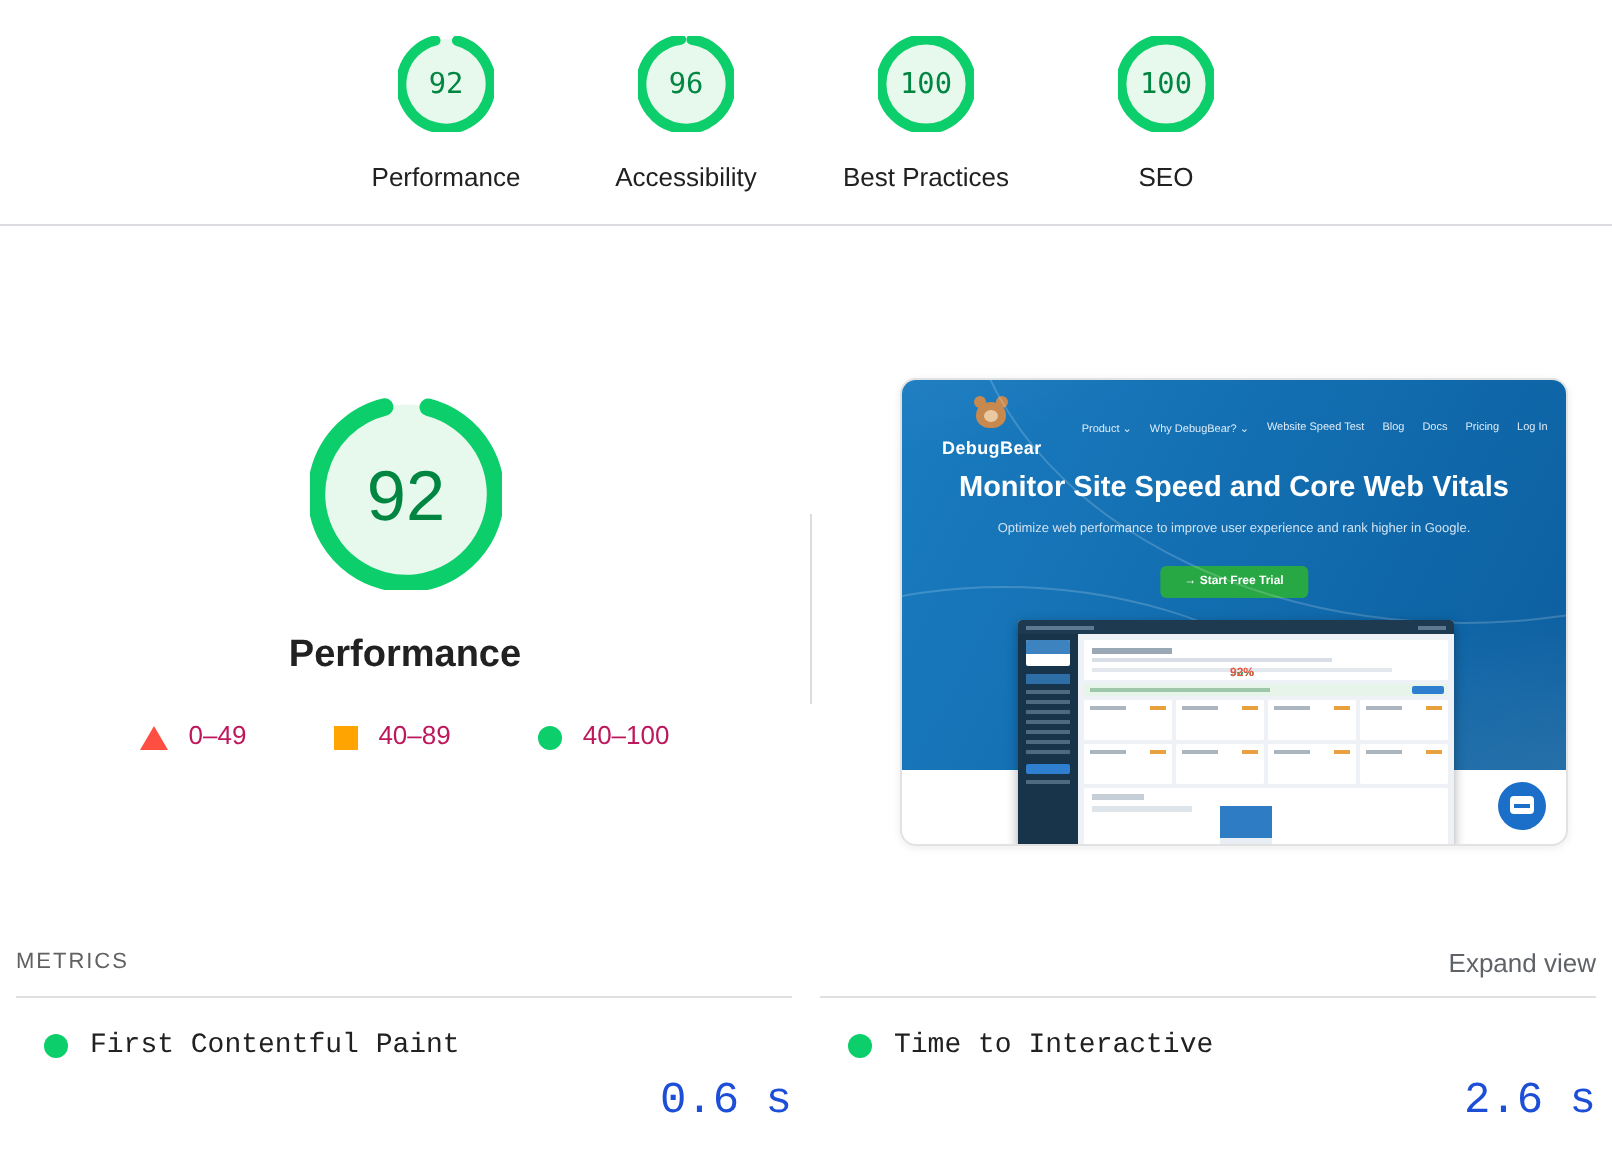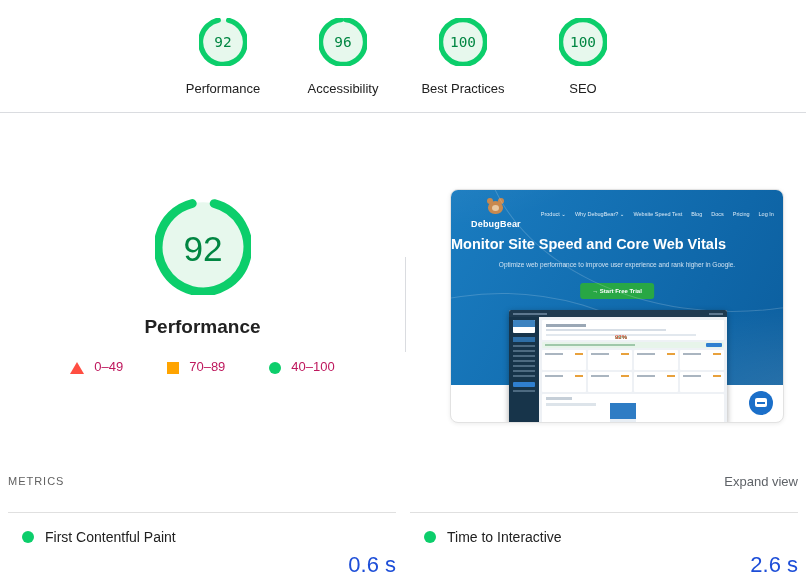--- a/index.html
+++ b/index.html
@@ -59,21 +59,21 @@
   .hero::after  { width:500px; height:360px; right:-200px; top:-240px; }
   .t-nav { position:absolute; top:9px; left:20px; right:12px; display:flex; align-items:center; }
   .t-logo { display:flex; align-items:center; gap:5px;flex-direction:column; }
   .bear { position:relative; width:15px; height:13px; margin-top:2px; background:#c8894f; border-radius:50% 50% 46% 46%; }
   .bear::before, .bear::after { content:""; position:absolute; top:-3px; width:6px; height:6px; background:#c8894f; border-radius:50%; }
   .bear::before { left:-1px; } .bear::after { right:-1px; }
   .bear i { position:absolute; left:4px; top:4px; width:7px; height:6px; background:#e9c9a2; border-radius:50%; }
   .t-brand { color:#fff; font-weight:bold; font-size:9px; letter-spacing:.2px; }
   .t-links { display:flex; align-items:center; gap:9px; margin-left:20px; font-size:5.5px; color:#dcebf7; white-space:nowrap; }
   .t-links span { cursor:pointer; }
-  .t-heading { position:absolute; top:46px; left:0; right:0; color:#fff; font-size:14.5px; font-weight:bold; }
+  .t-heading { position:absolute; top:46px; left:0; right:0; text-align:center; color:#fff; font-size:14.5px; font-weight:bold; }
   .t-sub { position:absolute; top:71px; left:0; right:0; text-align:center; color:#cfe2f2; font-size:6.5px; }
   .t-cta { position:absolute; top:93px; left:50%; transform:translateX(-50%); background:#28a745; color:#fff; font-size:6px; font-weight:bold; padding:5px 12px; border-radius:3px; cursor:pointer; white-space:nowrap; }
 
   
   .dash { position:absolute; left:58px; top:120px; width:218px; height:114px; background:#eef1f5; border-radius:2px; box-shadow:0 2px 6px rgba(0,0,0,.35); overflow:hidden; }
   .dash-topbar { position:absolute; top:0; left:0; right:0; height:7px; background:#1e3a50; }
   .dash-topbar i { position:absolute; top:2.5px; left:4px; width:34px; height:2px; background:#5d7890; }
   .dash-topbar b { position:absolute; top:2.5px; right:4px; width:14px; height:2px; background:#5d7890; }
   .dash-side { position:absolute; top:7px; left:0; bottom:0; width:30px; background:#17344a; }
   .dash-thumb { margin:3px auto 4px; width:22px; height:13px; background:#fff; border-radius:1px; overflow:hidden; }
@@ -110,21 +110,21 @@
   .films i { flex:1; height:22px; background:#2e7cc4; border-radius:1px; border-bottom:6px solid #e8eef4; }
   .chat-bubble { position:absolute; right:10px; bottom:7px; width:24px; height:24px; border-radius:50%; background:#1b6fc9; cursor:pointer; }
   .chat-bubble i { position:absolute; left:6px; top:7px; width:12px; height:9px; background:#fff; border-radius:2px; }
   .chat-bubble i::after { content:""; position:absolute; left:2px; top:3.5px; width:8px; height:2px; background:#1b6fc9; }
 
   
   .metrics { margin-top:6px; padding:0 8px;text-align:right; }
   .metrics-header { display:flex; justify-content:space-between; align-items:center; height:20px; }
   .metrics-title { font-size:11px; font-weight:500; letter-spacing:.09em; color:#616161; }
   .expand-view { font-size:13px; color:#5f6368; cursor:pointer; }
-  .metrics-cols { display:flex; gap:14px; margin-top:21px; }
+  .metrics-cols { display:flex; gap:14px; margin-top:7px;font-family:Liberation Mono, monospace; }
   .metric-col { flex:1; border-top:1px solid #e0e0e0; padding:16px 0 0 14px; }
   .metric-head { display:flex; align-items:center; gap:11px; }
   .metric-dot { width:12px; height:12px; border-radius:50%; background:#0cce6b; flex:none; }
   .metric-name { font-size:14px; color:#212121; }
   .metric-value { margin:7px 0 0 23px; font-size:22px; color:#1d4ed8; }
 </style>
 </head>
 <body>
 
 <header class="summary">
@@ -180,21 +180,21 @@
       </svg>
     </div>
     <h1 class="perf-title">Performance</h1>
     <div class="legend">
       <div class="legend-item">
         <span class="shape-triangle"></span>
         <span>0–49</span>
       </div>
       <div class="legend-item">
         <span class="shape-square"></span>
-        <span>70–89</span>
+        <span>40–89</span>
       </div>
       <div class="legend-item">
         <span class="shape-circle"></span>
         <span>40–100</span>
       </div>
     </div>
   </section>
 
   <div class="v-divider"></div>
 

